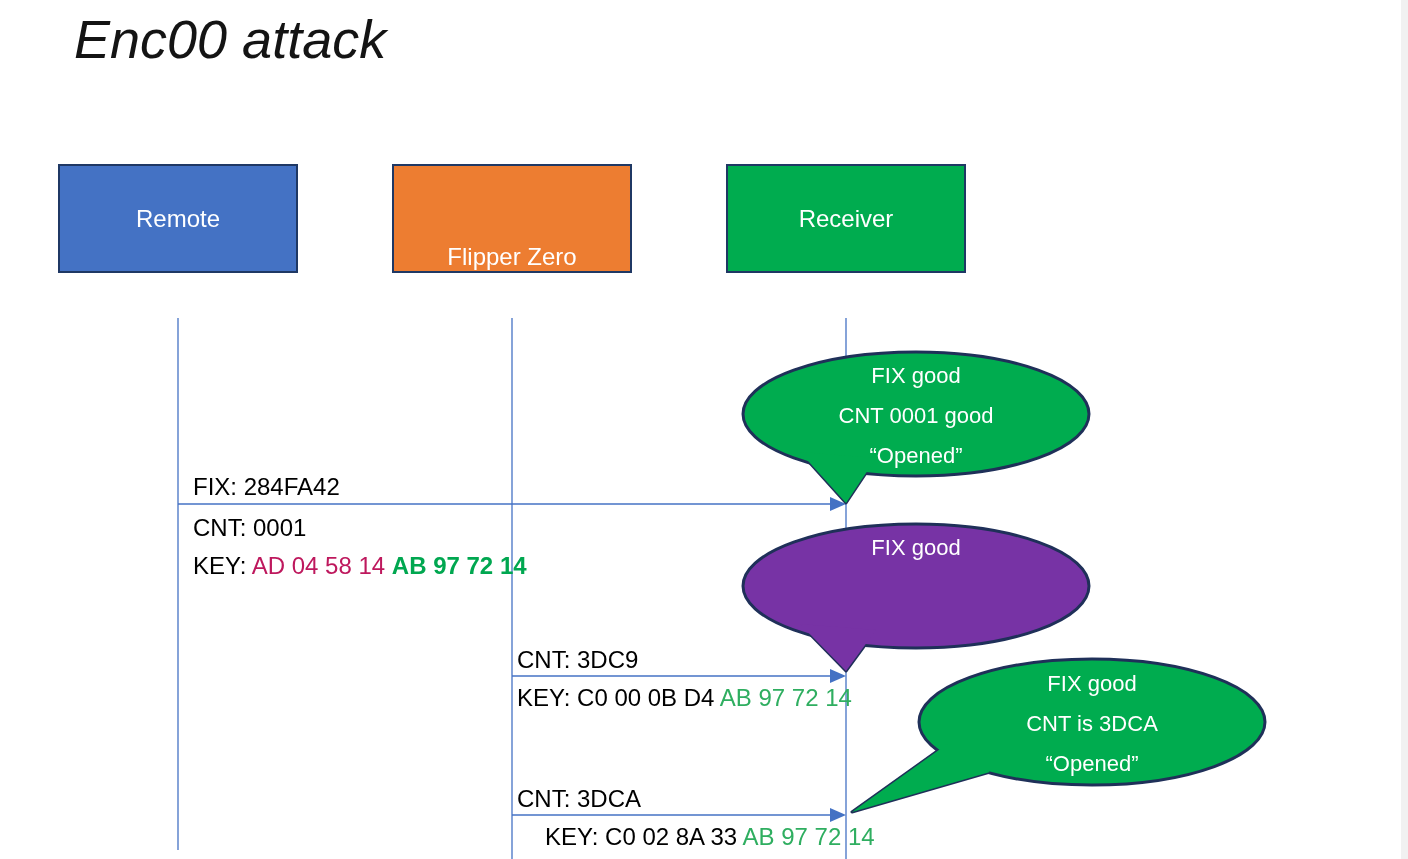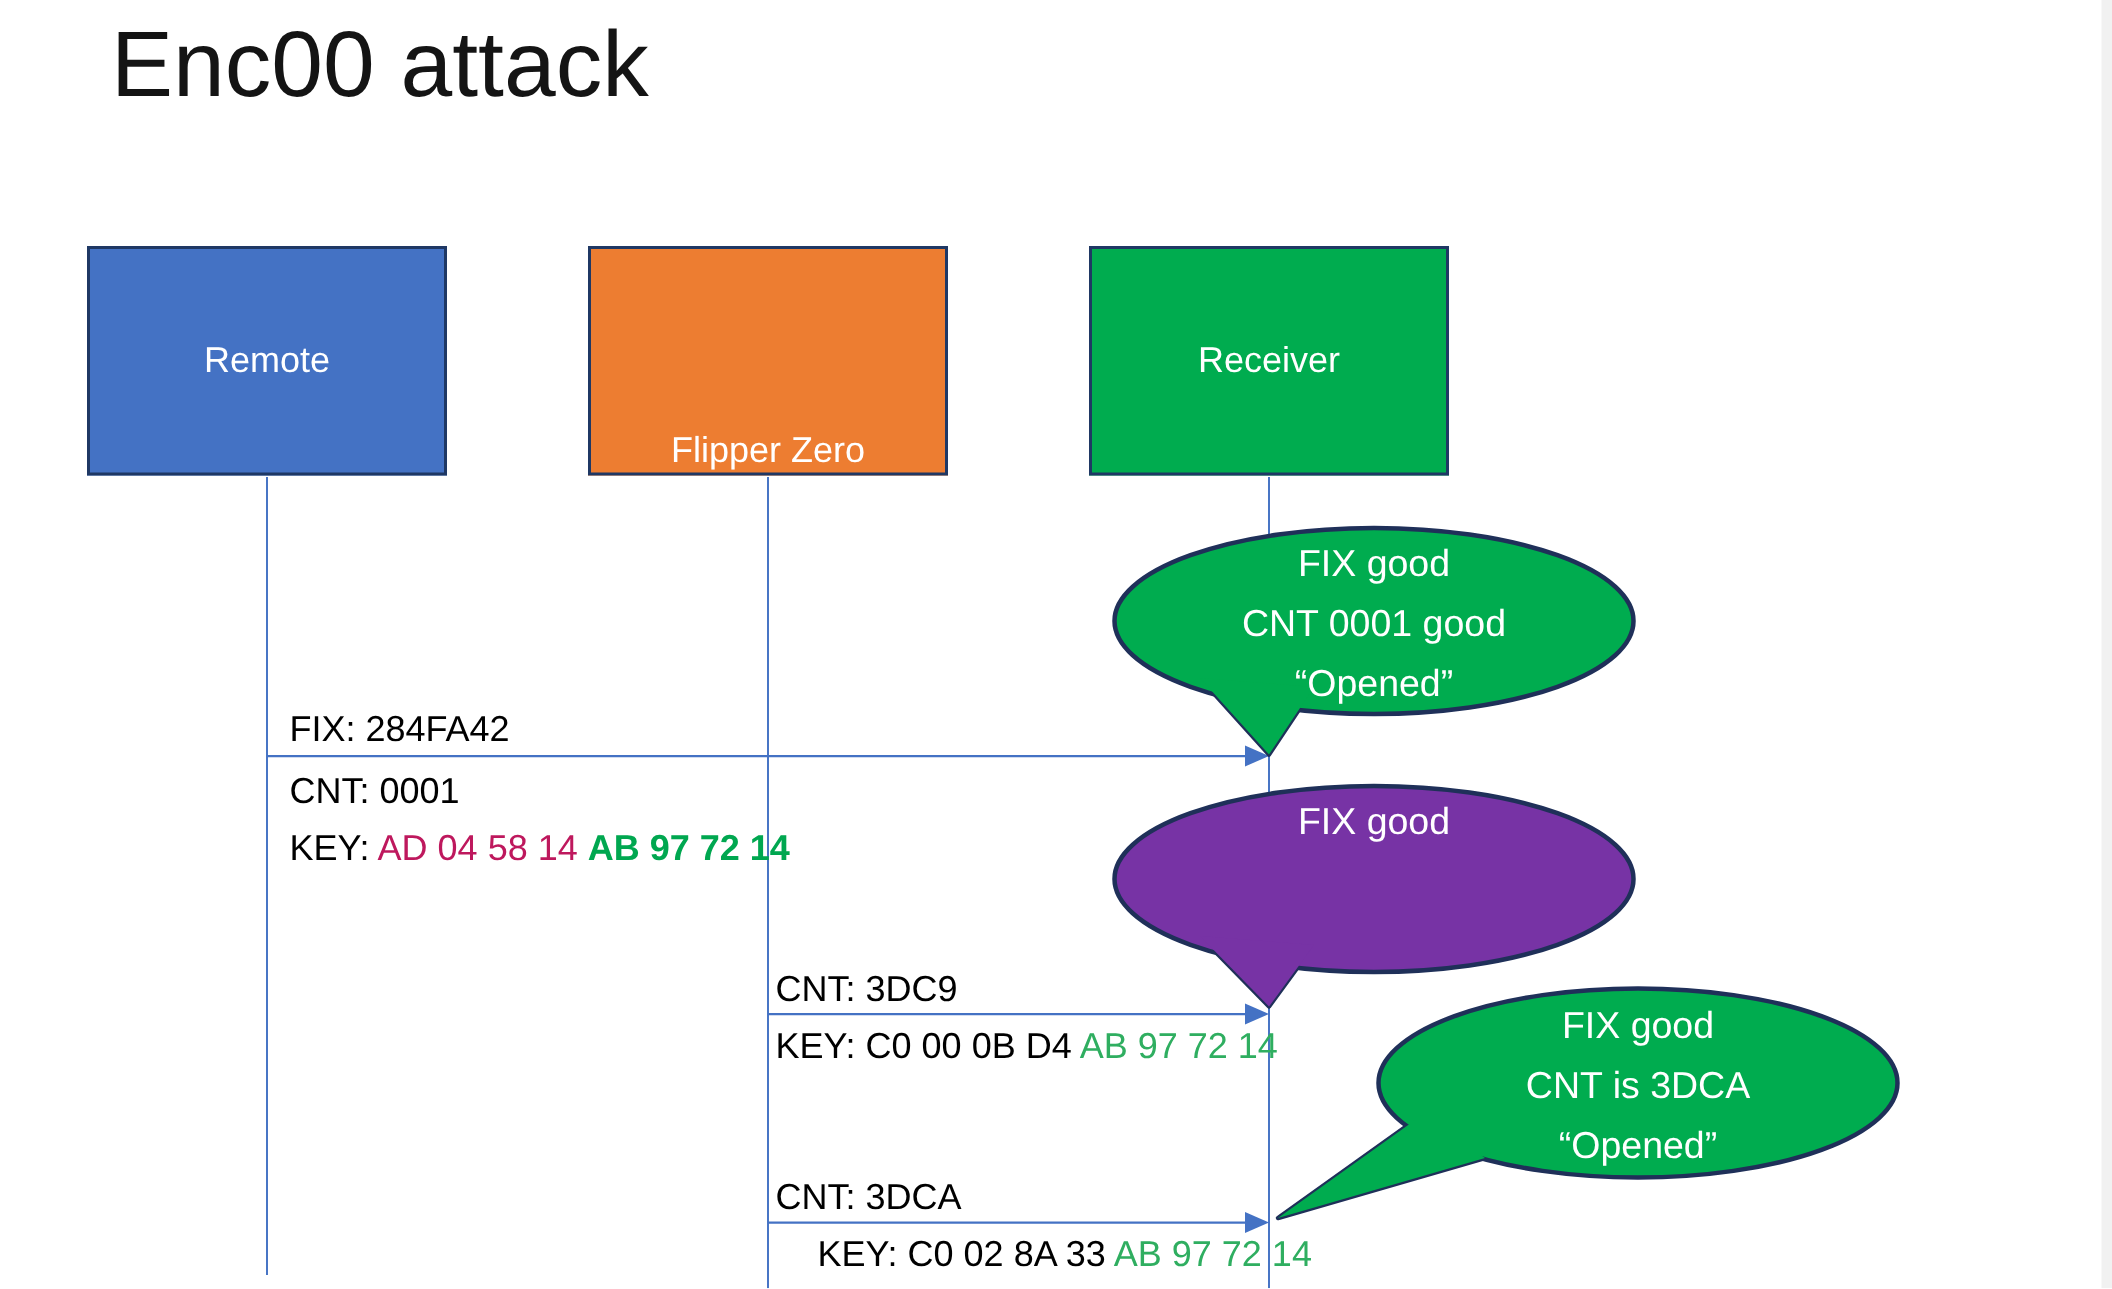--- a/index.html
+++ b/index.html
@@ -1,39 +1,39 @@
 <!DOCTYPE html>
 <html><head>
 <meta charset="utf-8">
 <style>
   html,body{margin:0;padding:0;background:#ffffff;}
   .slide{
     position:relative;width:1408px;height:859px;background:#ffffff;
     font-family:"Liberation Sans",sans-serif;overflow:hidden;
   }
   .title{
-    position:absolute;left:74px;top:8px;font-size:62px;font-weight:300;
-    color:#141414;white-space:nowrap;
+    position:absolute;left:74px;top:8px;font-size:54px;font-weight:300;
+    color:#141414;white-space:nowrap;font-style:italic;
   }
   .canvas{position:absolute;left:0;top:0;}
   .actor{
-    position:absolute;top:164px;width:240px;height:153px;box-sizing:border-box;
+    position:absolute;top:164px;width:240px;height:109px;box-sizing:border-box;
     border:2px solid #1F3864;display:flex;align-items:center;justify-content:center;
     color:#ffffff;font-size:24px;
   }
   .actor.remote{left:58px;background:#4472C4;}
   .actor.flipper{left:392px;background:#ED7D31;align-items:flex-end;}
   .actor.receiver{left:726px;background:#00AC4F;}
   .msg{position:absolute;font-size:24px;color:#000000;white-space:nowrap;line-height:30px;}
   .msg .red{color:#be185d;}
   .msg .green{color:#2FAE60;}
   .msg .green-bold{color:#00A750;font-weight:bold;}
   .callout-text{
     position:absolute;width:344px;text-align:center;color:#ffffff;
-    font-size:25px;line-height:40px;white-space:nowrap;
+    font-size:22px;line-height:40px;white-space:nowrap;
   }
   .edge-strip{position:absolute;right:0;top:0;width:7px;height:859px;background:#F1F1F1;}
 </style>
 </head>
 <body>
 
 <div class="slide">
 
   <div class="title">Enc00 attack</div>
 

